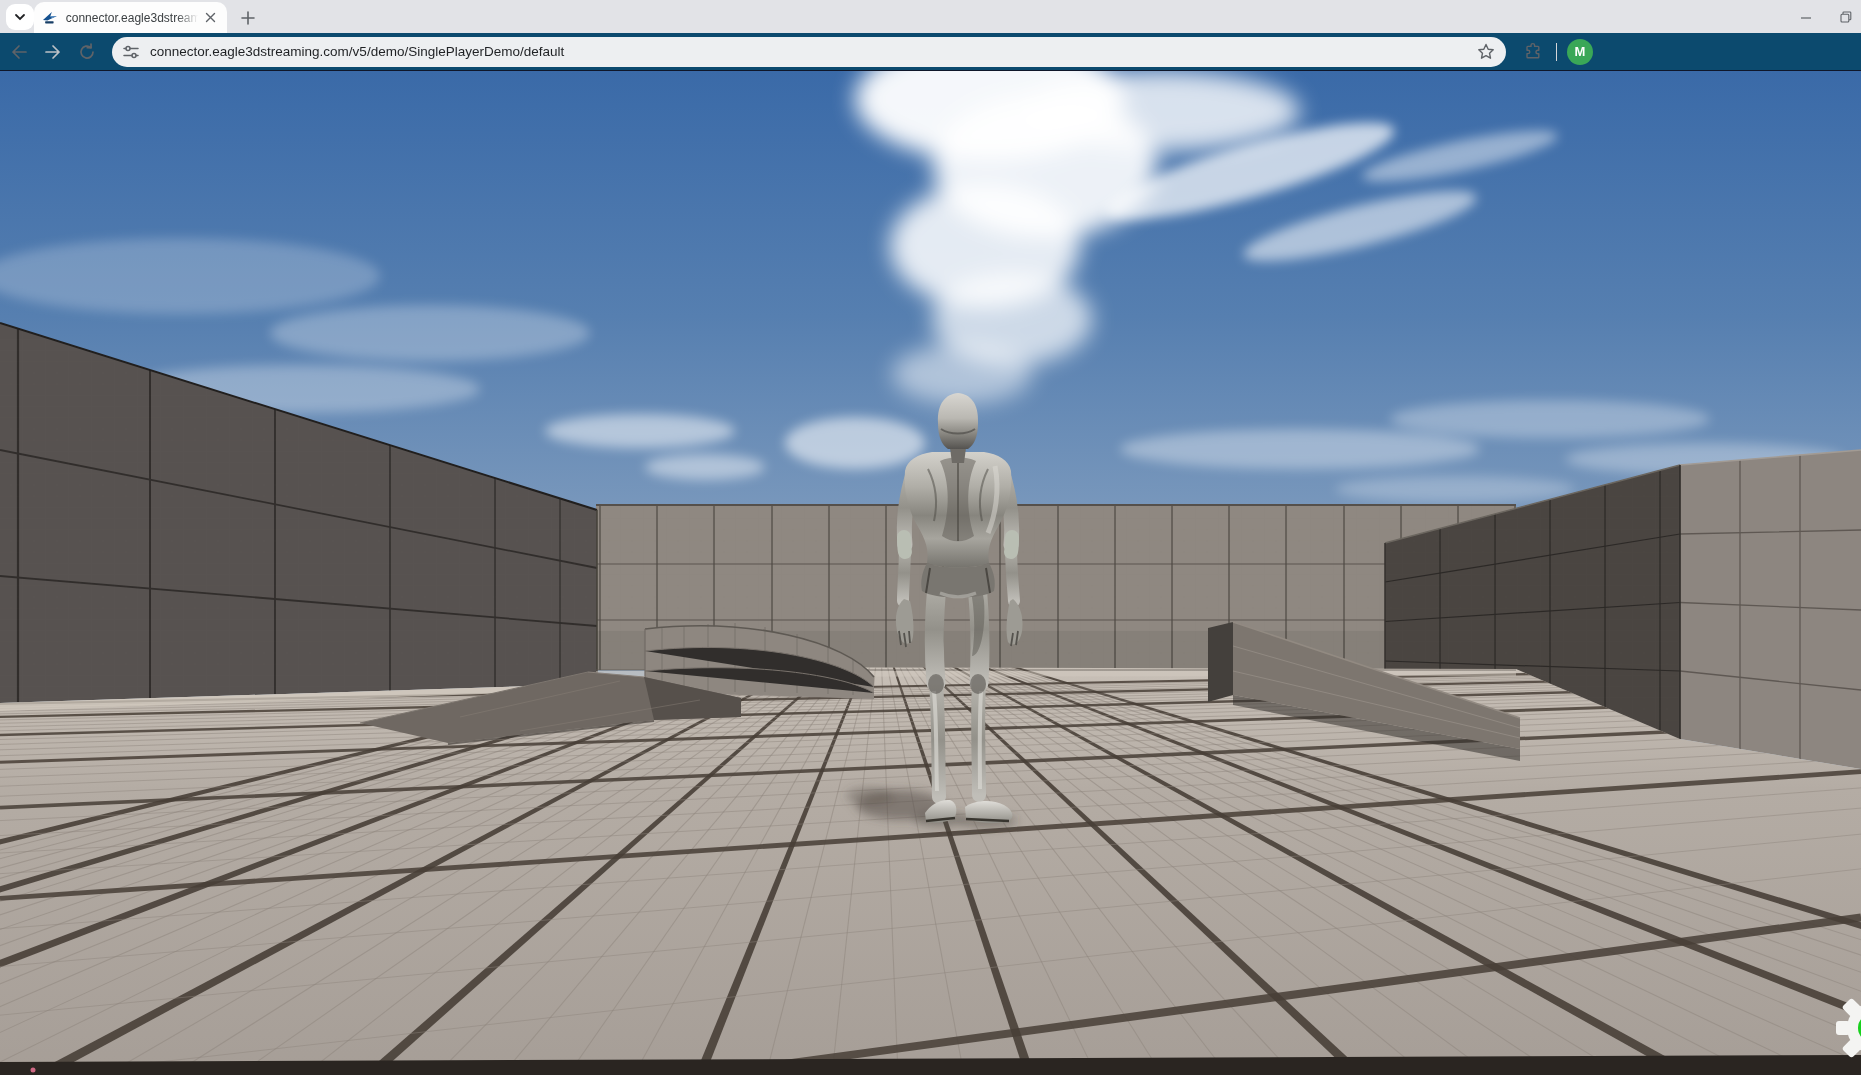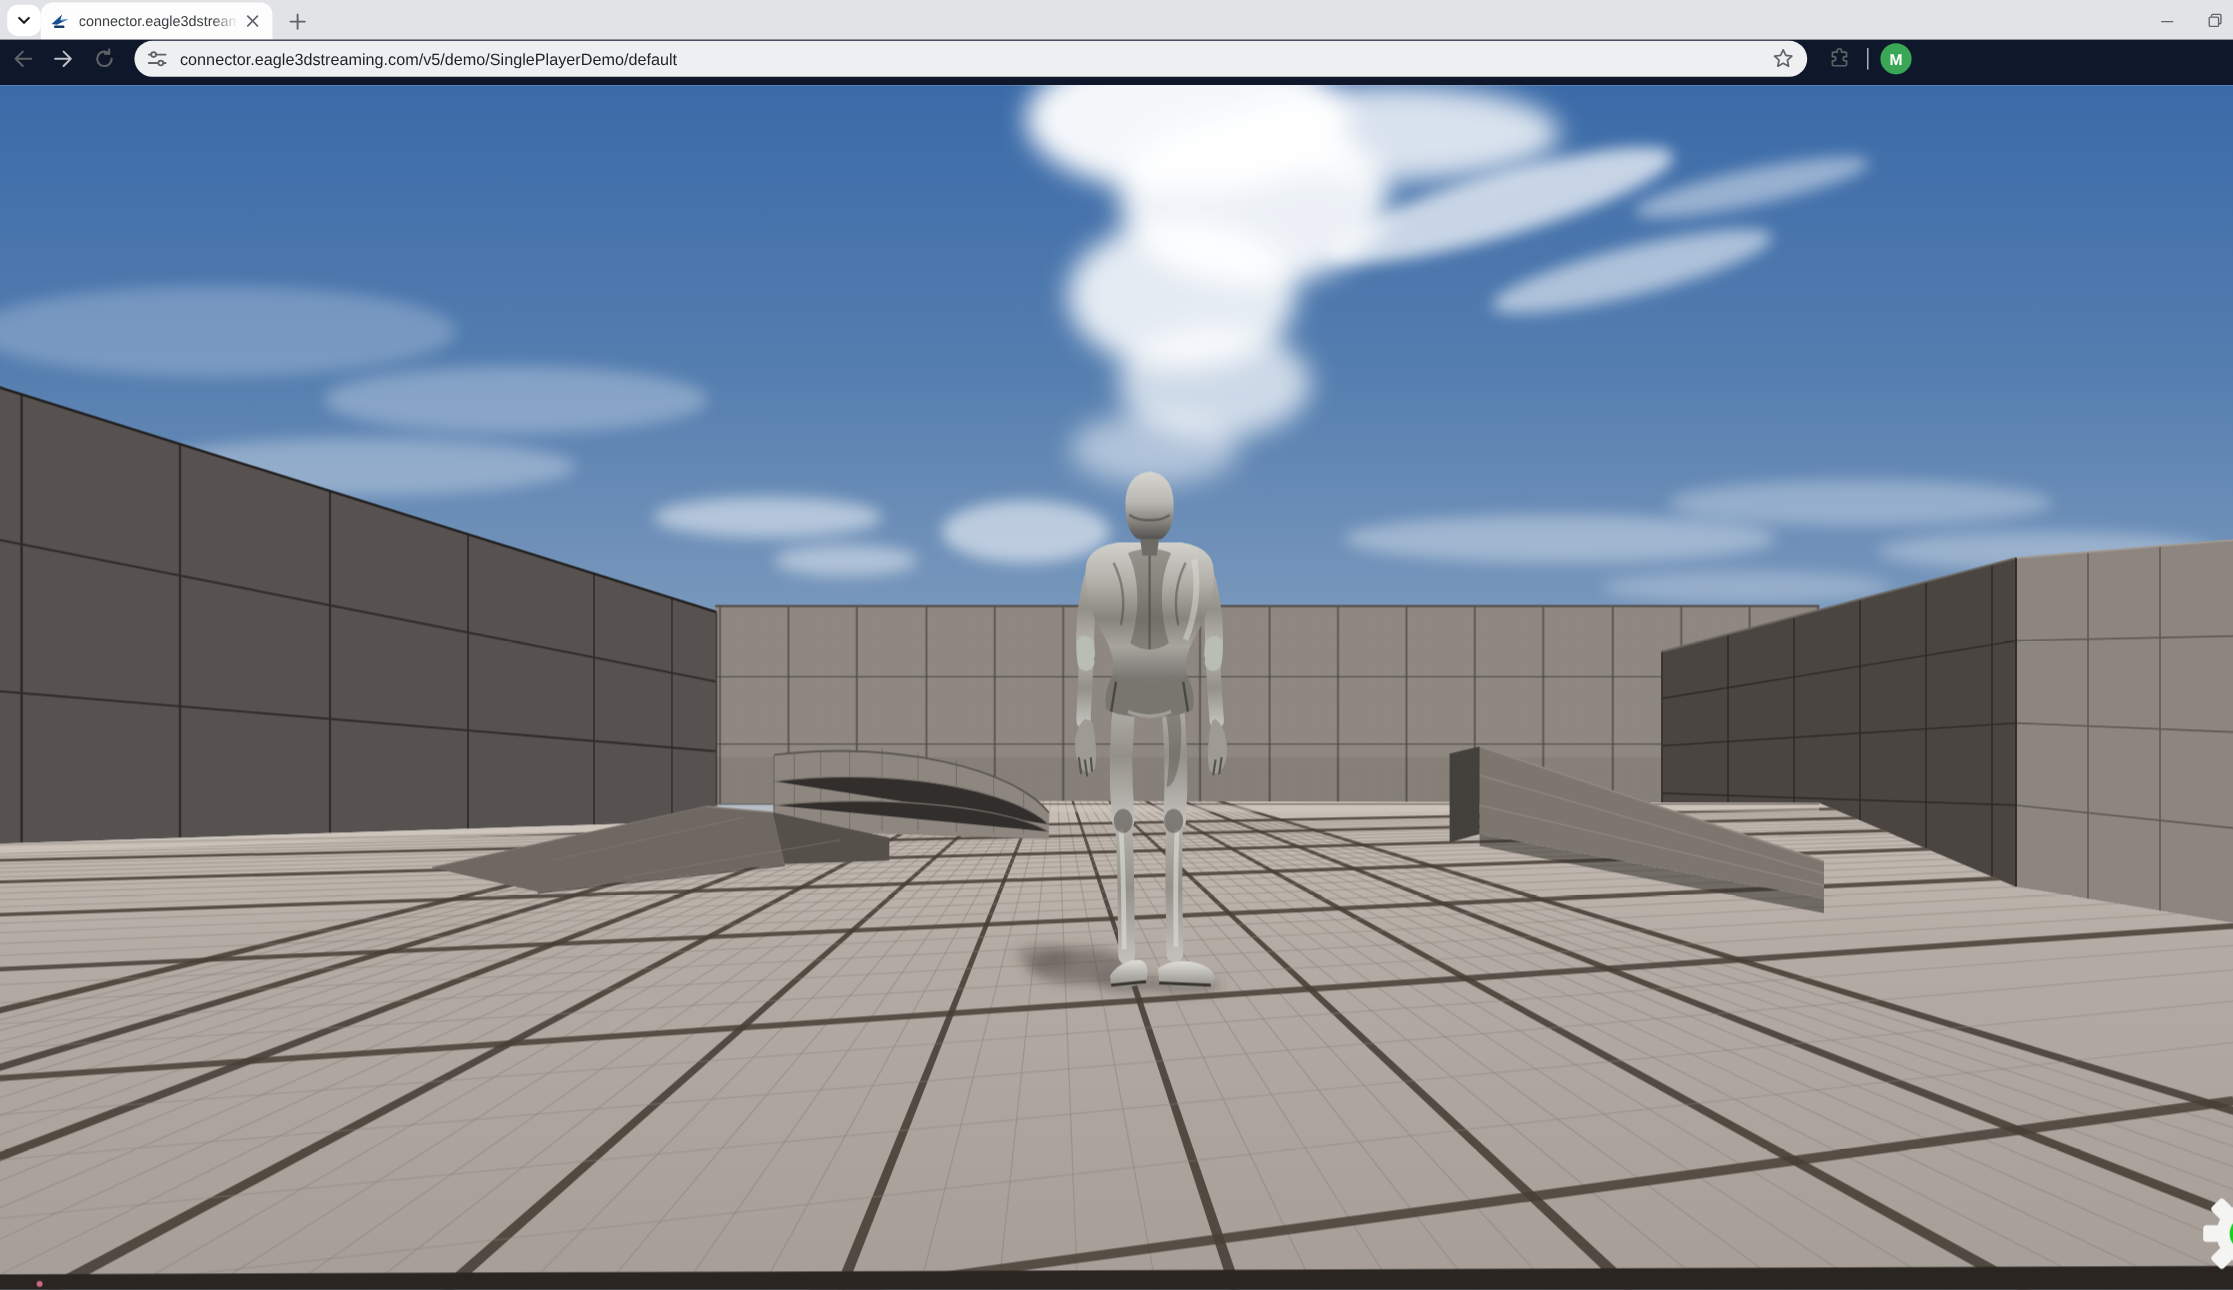--- a/index.html
+++ b/index.html
@@ -18,22 +18,22 @@
     mask-image:linear-gradient(90deg,#000 82%,transparent 98%); }
   .tab-close { margin-left:auto; width:18px; height:18px; border-radius:50%, ; display:flex;
     align-items:center; justify-content:center; }
   .newtab { position:absolute; left:236px; top:6px; width:24px; height:24px; border-radius:50%;
     display:flex; align-items:center; justify-content:center; }
   .wincontrols { position:absolute; right:0; top:0; height:33px; display:flex; align-items:center; gap:22px;
     padding-right:6px; }
   .winbtn { width:18px; height:18px; display:flex; align-items:center; justify-content:center; }
 
   
-  .toolbar { position:absolute; left:0; top:33px; width:100%; height:38px; background:#0f172a;
-    border-bottom:6px solid #0f172a; display:flex; align-items:center; }
+  .toolbar { position:absolute; left:0; top:33px; width:100%; height:38px; background:#0c4a6e;
+    border-bottom:1px solid #0f172a; display:flex; align-items:center; }
   .navbtn { width:30px; height:30px; display:flex; align-items:center; justify-content:center;
     border-radius:50%; margin-left:4px; flex:0 0 auto; }
   .omnibox { height:30px; flex:0 0 auto; width:1394px; margin-left:10px; background:#edeff1;
     border-radius:15px; display:flex; align-items:center; padding:0 10px; }
   .urltext { font-size:13.5px; color:#1f2124; margin-left:10px; white-space:nowrap; overflow:hidden;
     flex:1 1 auto; }
   .right-tools { display:flex; align-items:center; margin-left:8px; flex:0 0 auto; }
   .divider { width:1px; height:18px; background:#d4d6d9; margin:0 10px 0 8px; }
   .avatar { width:26px; height:26px; border-radius:50%; background:#3aa757; color:#fff;
     font-size:13px; font-weight:bold; display:flex; align-items:center; justify-content:center;

